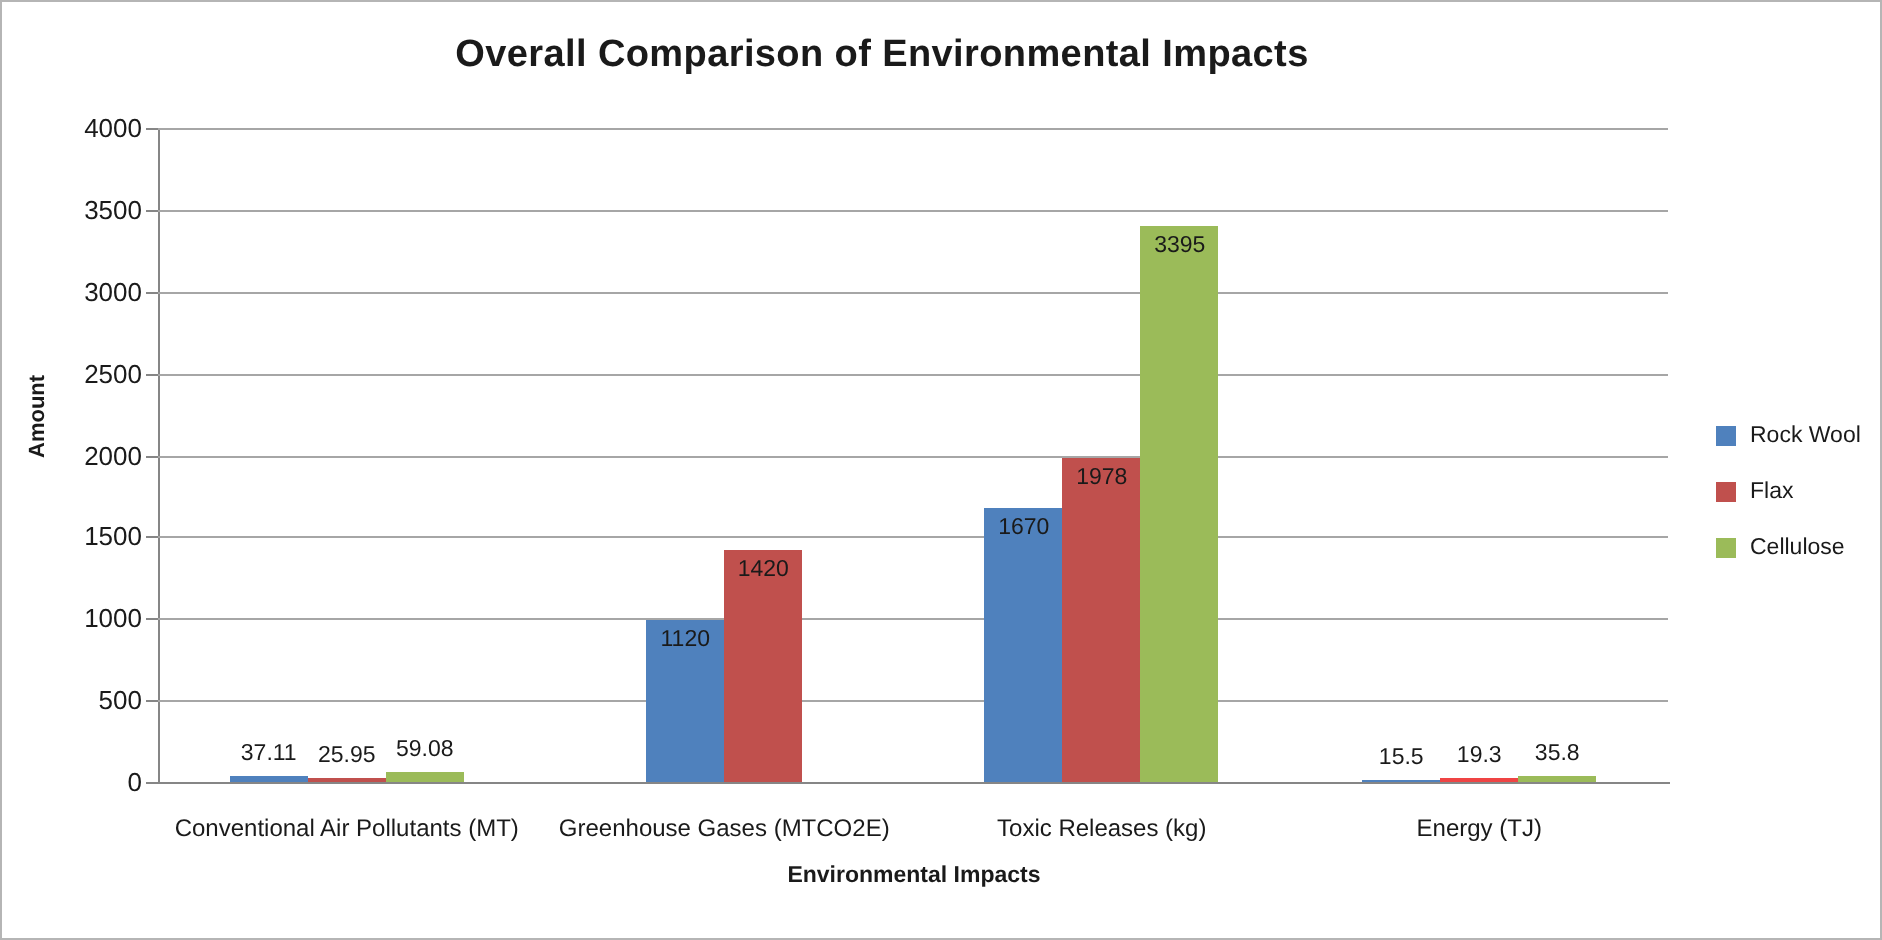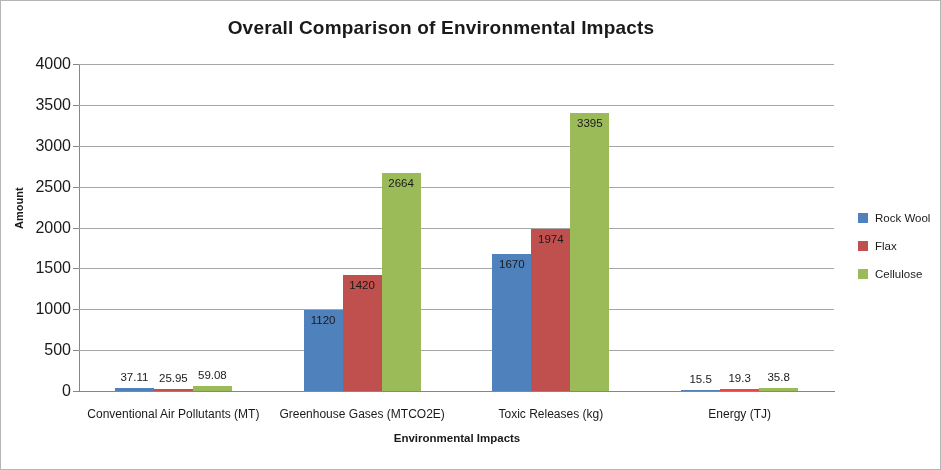--- a/index.html
+++ b/index.html
@@ -70,21 +70,21 @@
     left: 72px;
     width: 6px;
     height: 1px;
     background: #868686;
   }
   .y-tick-label {
     position: absolute;
     right: 0;
     width: 64px;
     text-align: right;
-    font-size: 16px;
+    font-size: 13px;
     color: #1a1a1a;
     transform: translateY(-50%);
   }
   #y-tick-labels {
     position: absolute;
     left: 0;
     top: 0;
     width: 70px;
     height: 470px;
   }
@@ -251,38 +251,33 @@
             <div class="bar-wrap">
               <div class="bar" title="Rock Wool: 1120" style="height: 81px; background: rgb(79, 129, 189);">
                 <div class="bar-label inside">1120</div>
               </div>
             </div>
             <div class="bar-wrap">
               <div class="bar" title="Flax: 1420" style="height: 116.085px; background: rgb(192, 80, 77);">
                 <div class="bar-label inside">1420</div>
               </div>
             </div>
-            <div class="bar-wrap">
-              <div class="bar" title="Cellulose: 2664" style="height: 217.782px; background: rgb(155, 187, 89);">
-                <div class="bar-label inside">2664</div>
-              </div>
-            </div>
           </div>
           <div class="cat-label">Greenhouse Gases (MTCO2E)</div>
         </div>
         <div class="cat-group" style="left: 377.5px; width: 188.75px;">
           <div class="bars-row">
             <div class="bar-wrap">
               <div class="bar" title="Rock Wool: 1670" style="height: 136.523px; background: rgb(79, 129, 189);">
                 <div class="bar-label inside">1670</div>
               </div>
             </div>
             <div class="bar-wrap">
               <div class="bar" title="Flax: 1980" style="height: 161.865px; background: rgb(192, 80, 77);">
-                <div class="bar-label inside">1974</div>
+                <div class="bar-label inside">1978</div>
               </div>
             </div>
             <div class="bar-wrap">
               <div class="bar" title="Cellulose: 3395" style="height: 277.541px; background: rgb(155, 187, 89);">
                 <div class="bar-label inside">3395</div>
               </div>
             </div>
           </div>
           <div class="cat-label">Toxic Releases (kg)</div>
         </div>

